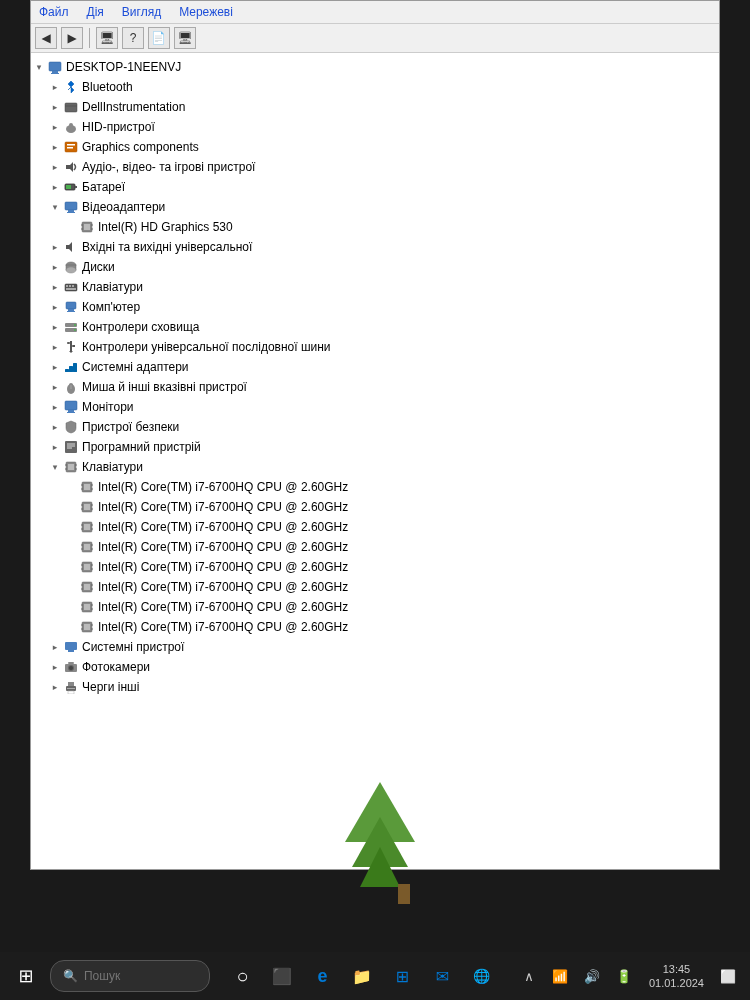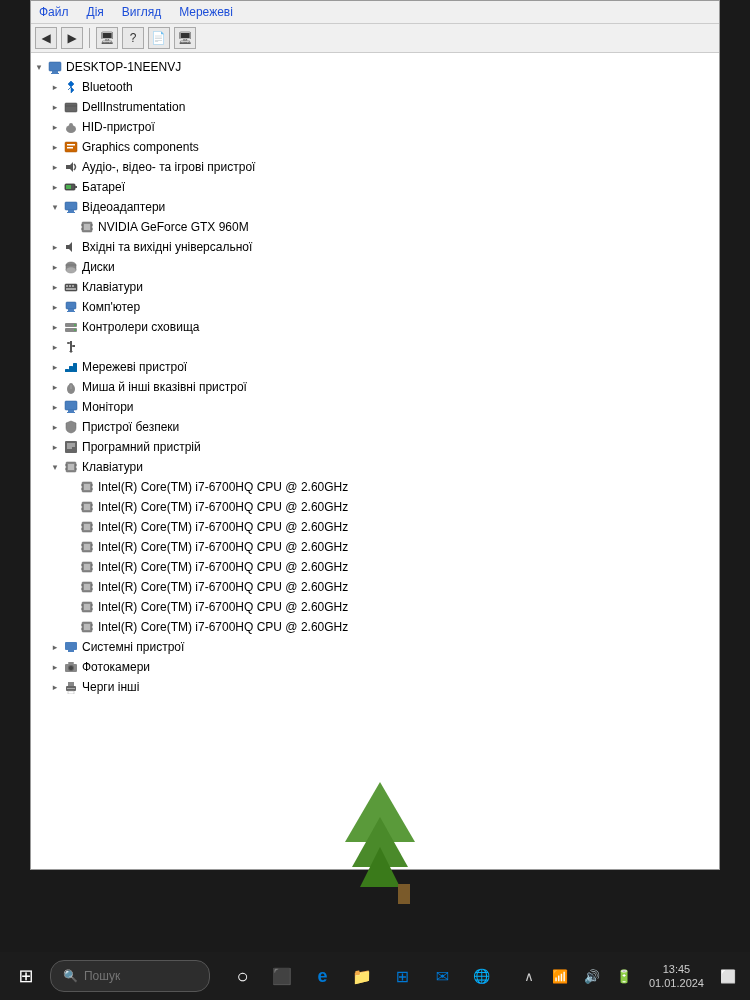--- a/index.html
+++ b/index.html
@@ -360,21 +360,21 @@
     <span class="item-icon icon-display">
           <svg width="14" height="14">
             <rect x="2" y="2" width="10" height="10" rx="1" fill="#888" stroke="#666" stroke-width="0.5"></rect>
             <rect x="4" y="4" width="6" height="6" fill="#bbb"></rect>
             <line x1="1" y1="5" x2="3" y2="5" stroke="#666" stroke-width="1"></line>
             <line x1="1" y1="9" x2="3" y2="9" stroke="#666" stroke-width="1"></line>
             <line x1="11" y1="5" x2="13" y2="5" stroke="#666" stroke-width="1"></line>
             <line x1="11" y1="9" x2="13" y2="9" stroke="#666" stroke-width="1"></line>
           </svg>
         </span>
-    <span class="item-label">NVIDIA GeForce GTX 960M</span>
+    <span class="item-label">Intel(R) HD Graphics 530</span>
   </div>
       <div class="tree-item">
     <span class="indent" style="width:16px"></span>
     <span class="expand-btn">▸</span>
     <span class="item-icon icon-sound">
           <svg width="14" height="14">
             <polygon points="2,5 5,5 8,2 8,12 5,9 2,9" fill="#555"></polygon>
           </svg>
         </span>
     <span class="item-label">Вхідні та вихідні універсальної</span>
@@ -436,32 +436,33 @@
     <span class="item-icon icon-usb">
           <svg width="14" height="14">
             <path d="M7 1 L7 11" stroke="#555" stroke-width="2"></path>
             <line x1="4" y1="3" x2="7" y2="3" stroke="#555" stroke-width="1.5"></line>
             <line x1="7" y1="6" x2="10" y2="6" stroke="#555" stroke-width="1.5"></line>
             <circle cx="4" cy="3" r="1" fill="#555"></circle>
             <rect x="9" y="5" width="2" height="2" fill="#555"></rect>
             <path d="M5 11 L9 11 L7 13 Z" fill="#555"></path>
           </svg>
         </span>
+    <span class="item-label">Контролери універсальної послідовної шини</span>
   </div>
       <div class="tree-item">
     <span class="indent" style="width:16px"></span>
     <span class="expand-btn">▸</span>
     <span class="item-icon icon-network">
           <svg width="14" height="14">
             <rect x="1" y="9" width="4" height="3" rx="0.5" fill="#0066aa"></rect>
             <rect x="5" y="6" width="4" height="6" rx="0.5" fill="#0066aa"></rect>
             <rect x="9" y="3" width="4" height="9" rx="0.5" fill="#0066aa"></rect>
           </svg>
         </span>
-    <span class="item-label">Мережеві пристрої</span>
+    <span class="item-label">Системні адаптери</span>
   </div>
       <div class="tree-item">
     <span class="indent" style="width:16px"></span>
     <span class="expand-btn">▸</span>
     <span class="item-icon icon-mouse">
           <svg width="14" height="14">
             <ellipse cx="7" cy="9" rx="4" ry="5" fill="#888"></ellipse>
             <circle cx="7" cy="5" r="2" fill="#888"></circle>
             <line x1="7" y1="5" x2="7" y2="9" stroke="#aaa" stroke-width="0.8"></line>
           </svg>

